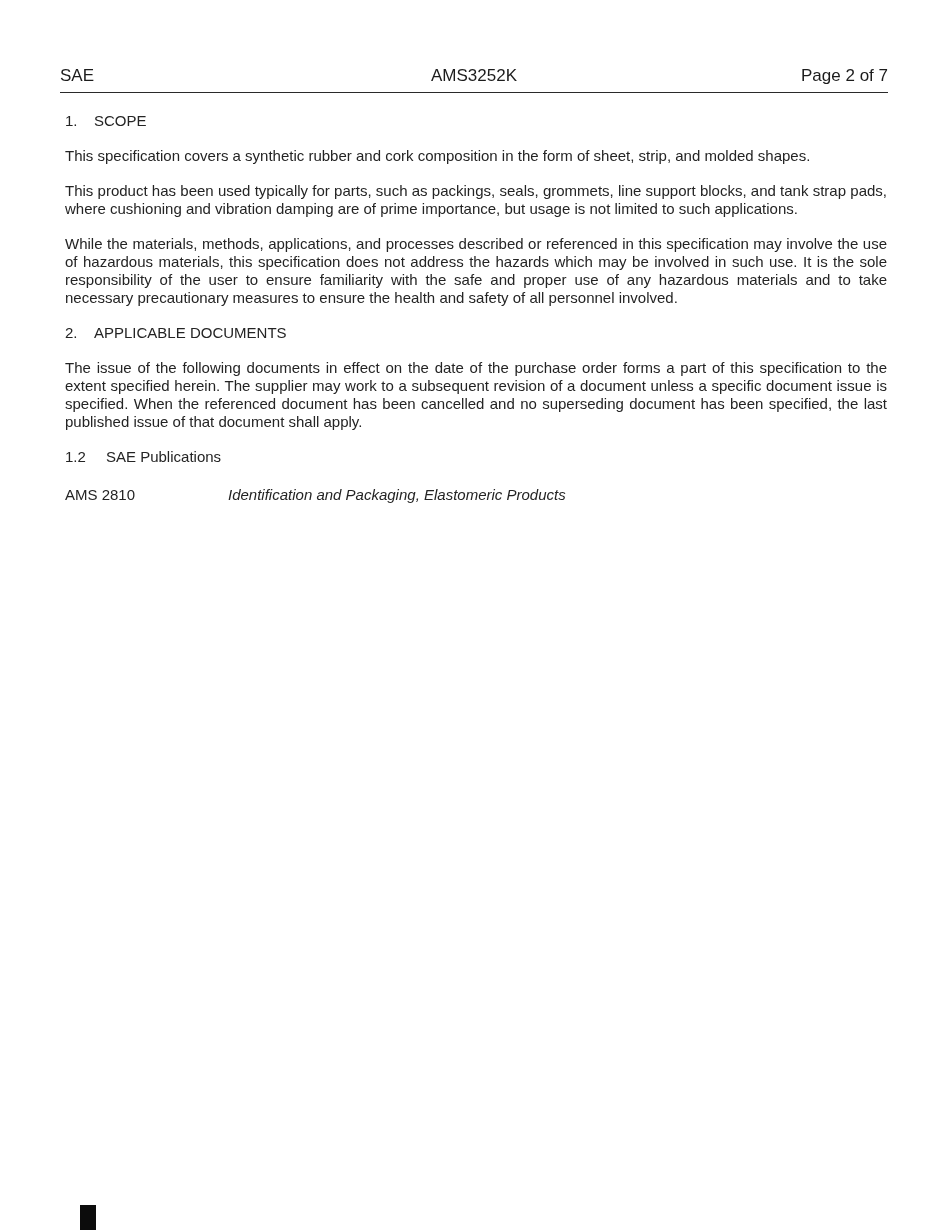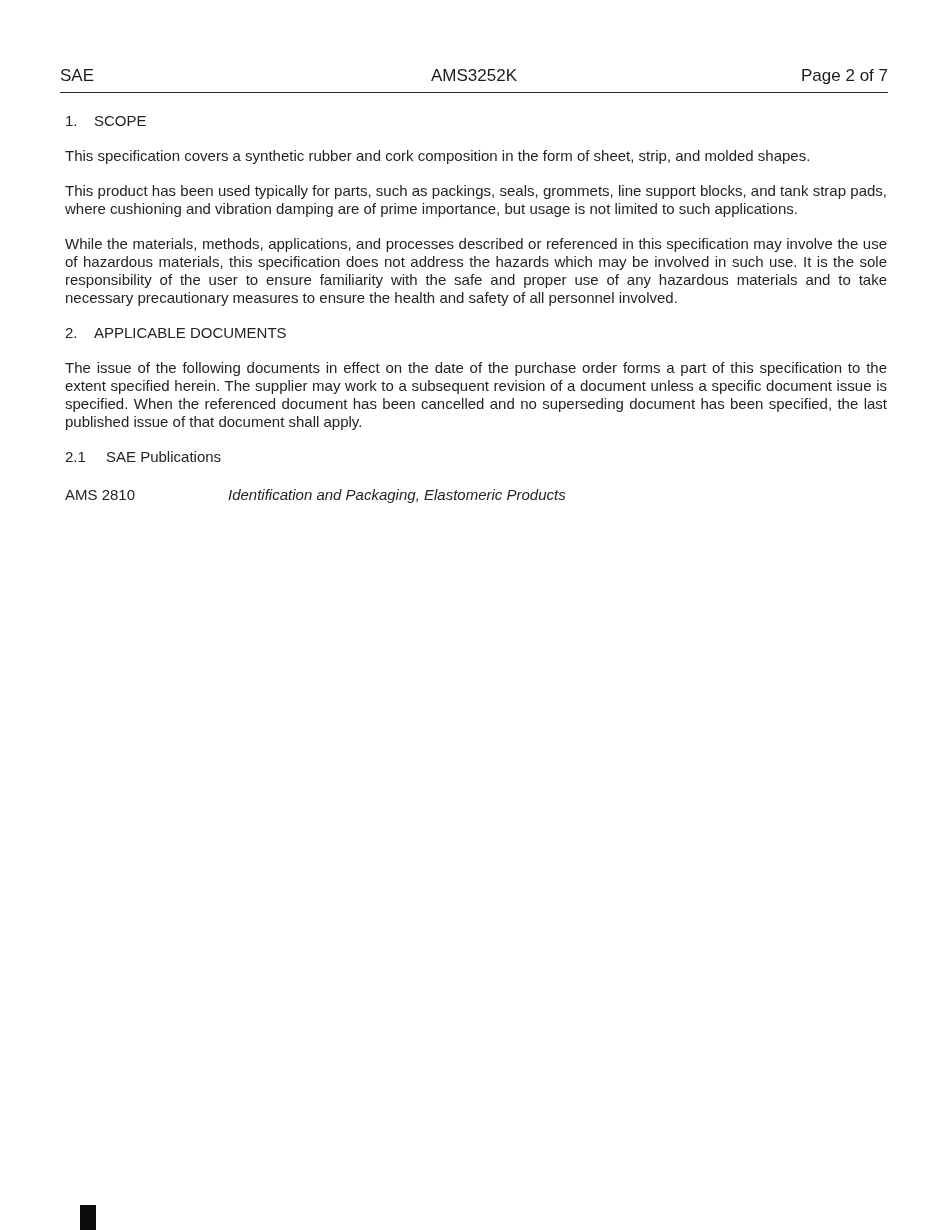--- a/index.html
+++ b/index.html
@@ -105,21 +105,21 @@
 
     <p class="para">While the materials, methods, applications, and processes described or referenced in this specification may involve the use of hazardous materials, this specification does not address the hazards which may be involved in such use. It is the sole responsibility of the user to ensure familiarity with the safe and proper use of any hazardous materials and to take necessary precautionary measures to ensure the health and safety of all personnel involved.</p>
 
     <p class="heading">
       <span class="num-l1">2.</span><span>APPLICABLE DOCUMENTS</span>
     </p>
 
     <p class="para">The issue of the following documents in effect on the date of the purchase order forms a part of this specification to the extent specified herein. The supplier may work to a subsequent revision of a document unless a specific document issue is specified. When the referenced document has been cancelled and no superseding document has been specified, the last published issue of that document shall apply.</p>
 
     <p class="heading">
-      <span class="num-l2">2.1</span><span>SAE Publications</span>
+      <span class="num-l2">1.2</span><span>SAE Publications</span>
     </p>
 
 
     <div class="doc-ref">
       <span class="ref-code">AMS 2810</span>
       <span class="ref-title">Identification and Packaging, Elastomeric Products</span>
     </div>
 
   </div>
 

